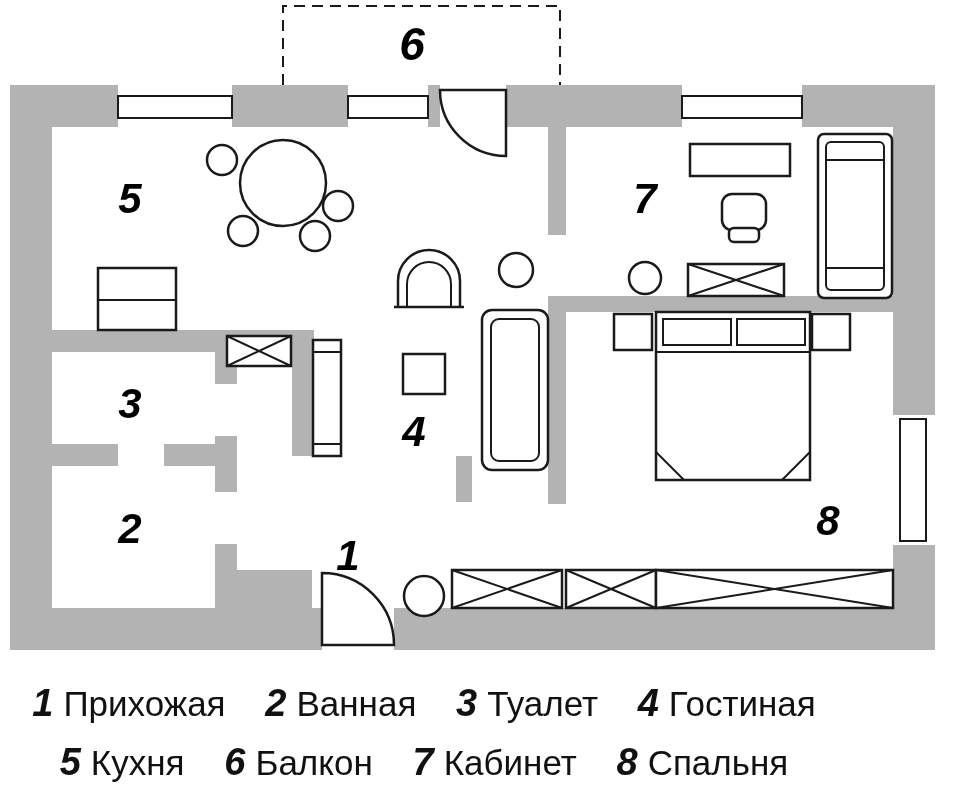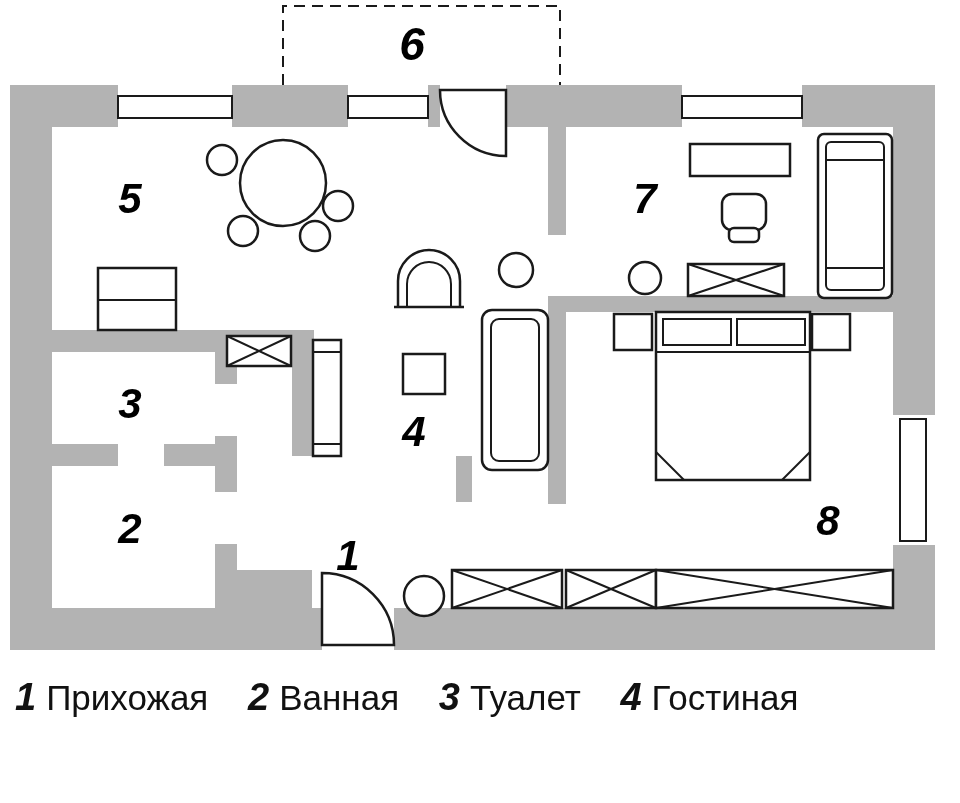--- a/index.html
+++ b/index.html
@@ -6,21 +6,21 @@
   body{width:960px;height:803px;font-family:"Liberation Sans",sans-serif;color:#111;}
   .plan-wrap{width:960px;height:660px;position:relative;}
   svg{display:block;}
   .wall{fill:#b3b3b3;}
   .cut{fill:#ffffff;}
   .fur{fill:#ffffff;stroke:#1a1a1a;stroke-width:2.5;}
   .ln{stroke:#1a1a1a;stroke-width:2.5;fill:none;}
   .thin{stroke:#1a1a1a;stroke-width:2;fill:none;}
   .room-num{font:italic 700 42px "Liberation Sans",sans-serif;fill:#000;text-anchor:middle;}
   .balcony-num{font:italic 700 46px "Liberation Sans",sans-serif;fill:#000;text-anchor:middle;}
-  .legend{width:848px;text-align:left;margin-top:8px;}
+  .legend{width:848px;text-align:center;margin-top:14px;}
   .legend-line{font-size:35px;line-height:1.55;white-space:nowrap;}
   .legend .item{margin:0 15px;}
   .legend .num{font-style:italic;font-weight:700;font-size:38px;margin-right:10px;}
   .legend .name{font-weight:400;}
 </style>
 </head>
 <body>
 
 <div class="plan-wrap">
 <svg width="960" height="660" viewBox="0 0 960 660">
@@ -166,13 +166,19 @@
 </svg>
 </div>
 
 <div class="legend">
   <div class="legend-line">
     <span class="item"><span class="num">1</span><span class="name">Прихожая</span></span>
     <span class="item"><span class="num">2</span><span class="name">Ванная</span></span>
     <span class="item"><span class="num">3</span><span class="name">Туалет</span></span>
     <span class="item"><span class="num">4</span><span class="name">Гостиная</span></span>
   </div>
+  <div class="legend-line">
+    <span class="item"><span class="num">5</span><span class="name">Кухня</span></span>
+    <span class="item"><span class="num">6</span><span class="name">Балкон</span></span>
+    <span class="item"><span class="num">7</span><span class="name">Кабинет</span></span>
+    <span class="item"><span class="num">8</span><span class="name">Спальня</span></span>
+  </div>
 </div>
 
 </body></html>

